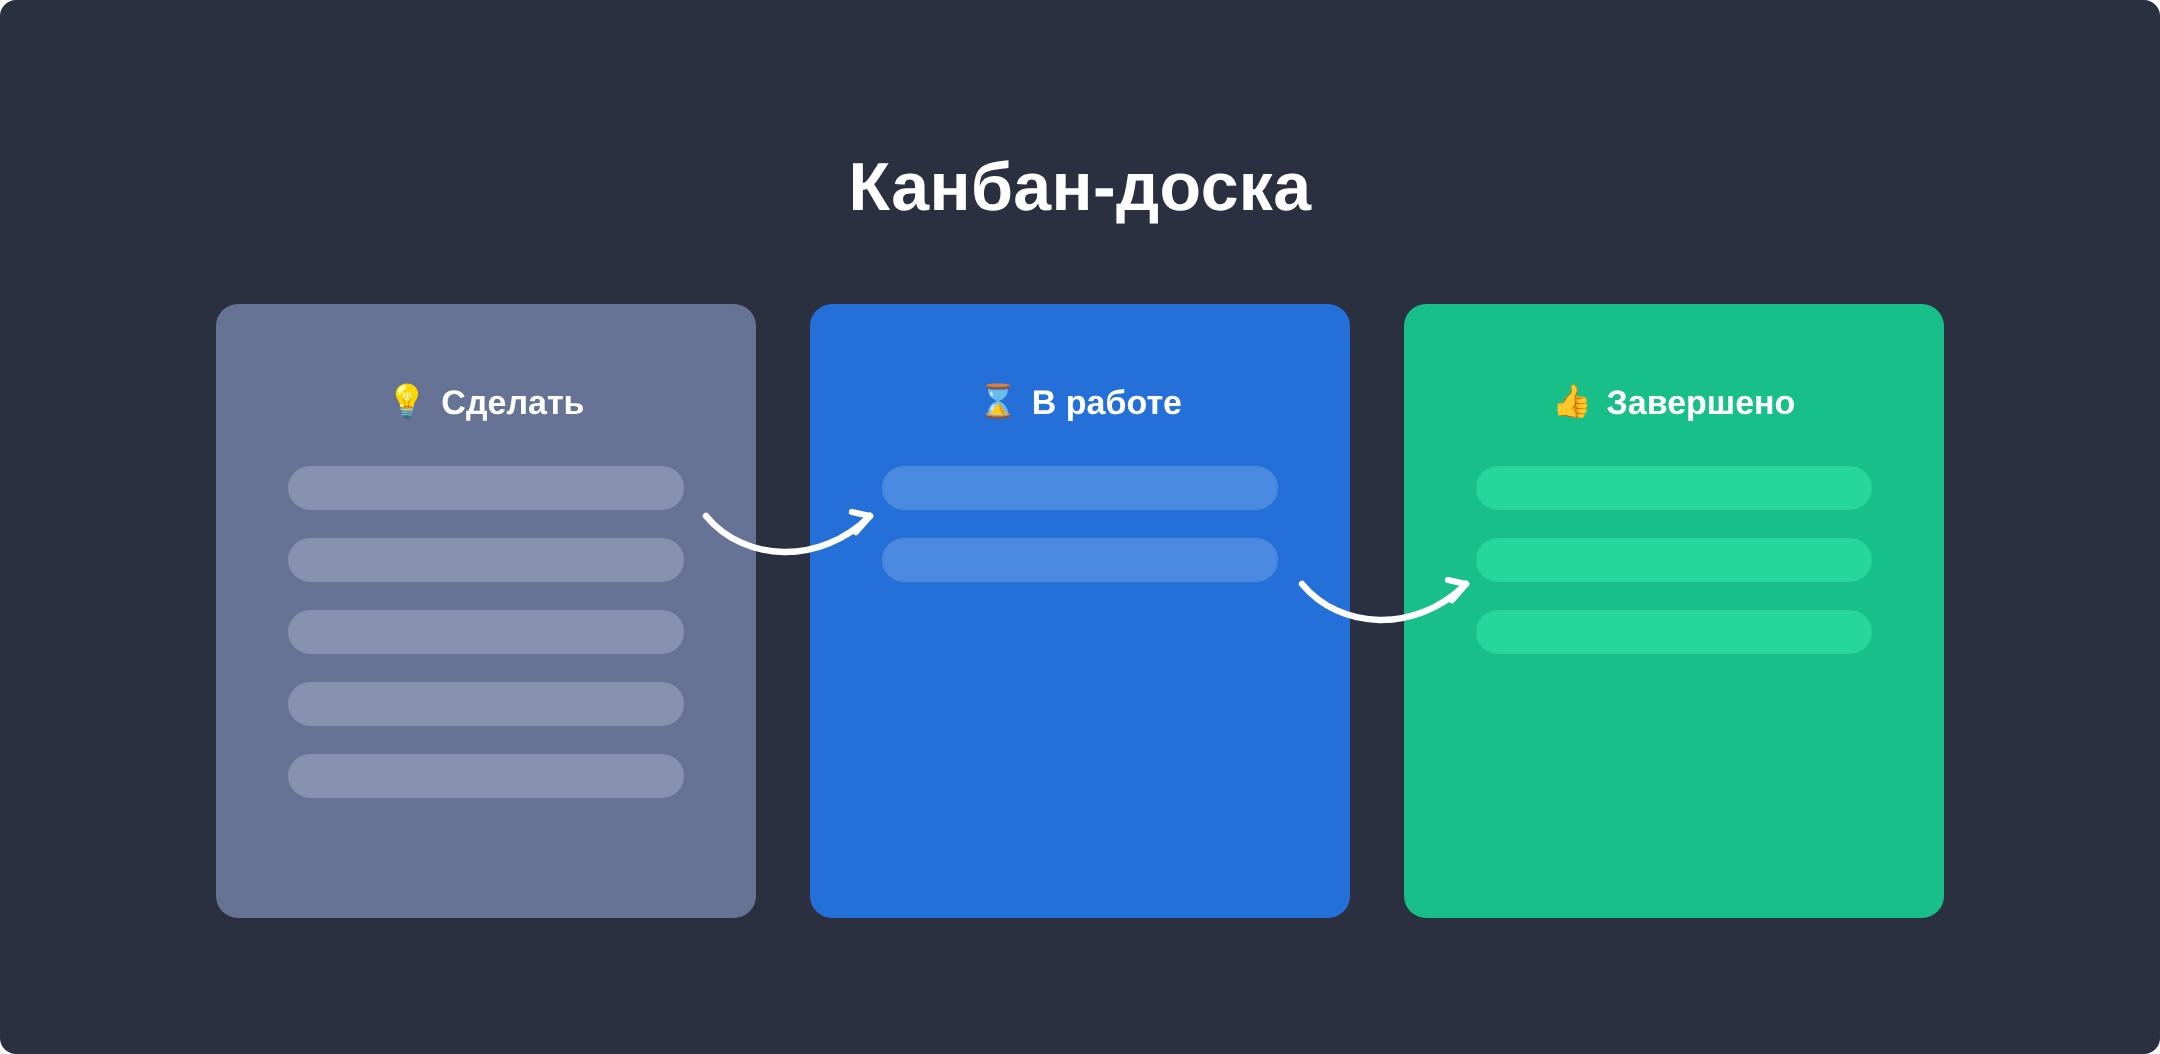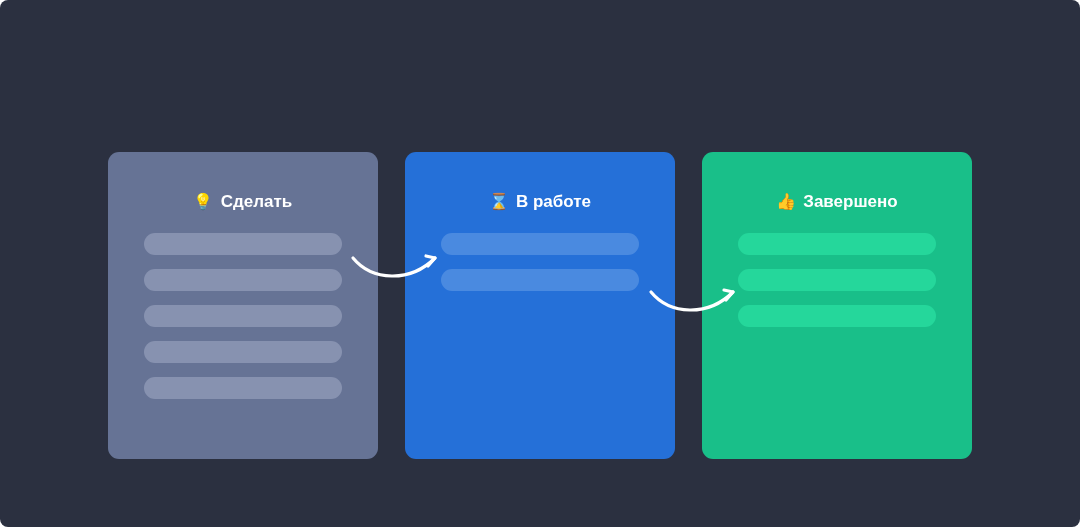--- a/index.html
+++ b/index.html
@@ -89,20 +89,21 @@
     width: 1080px;
     height: 527px;
     pointer-events: none;
   }
 </style>
 </head>
 <body>
 
 <div id="board-canvas" style="background: rgb(43, 48, 64);">
 
+  <div id="board-title">Канбан-доска</div>
 
   <div id="columns-row">
 
     <div class="kanban-column" id="col-todo" style="background: rgb(102, 115, 149);">
       <div class="column-heading">
         <span class="column-emoji">💡</span>
         <span>Сделать</span>
       </div>
       <div class="cards-stack">
         <div class="kanban-card" style="background: rgb(135, 146, 176);"></div>

